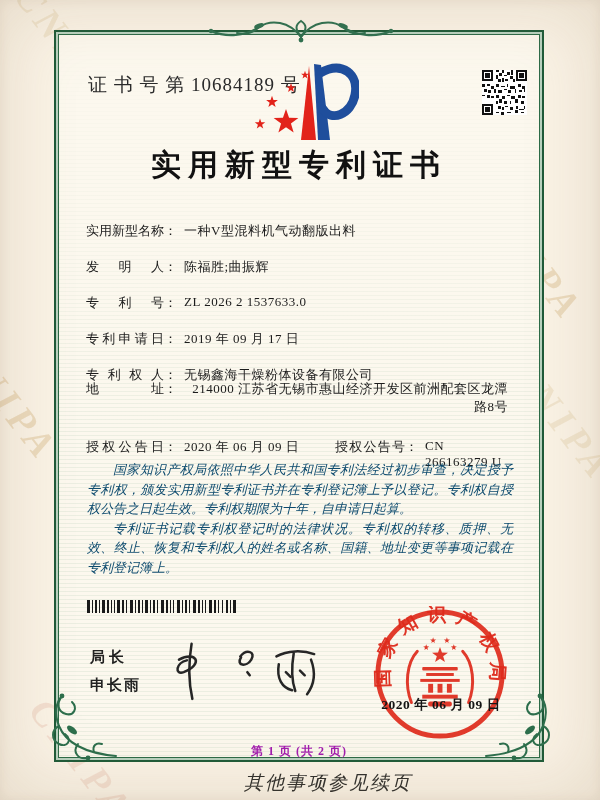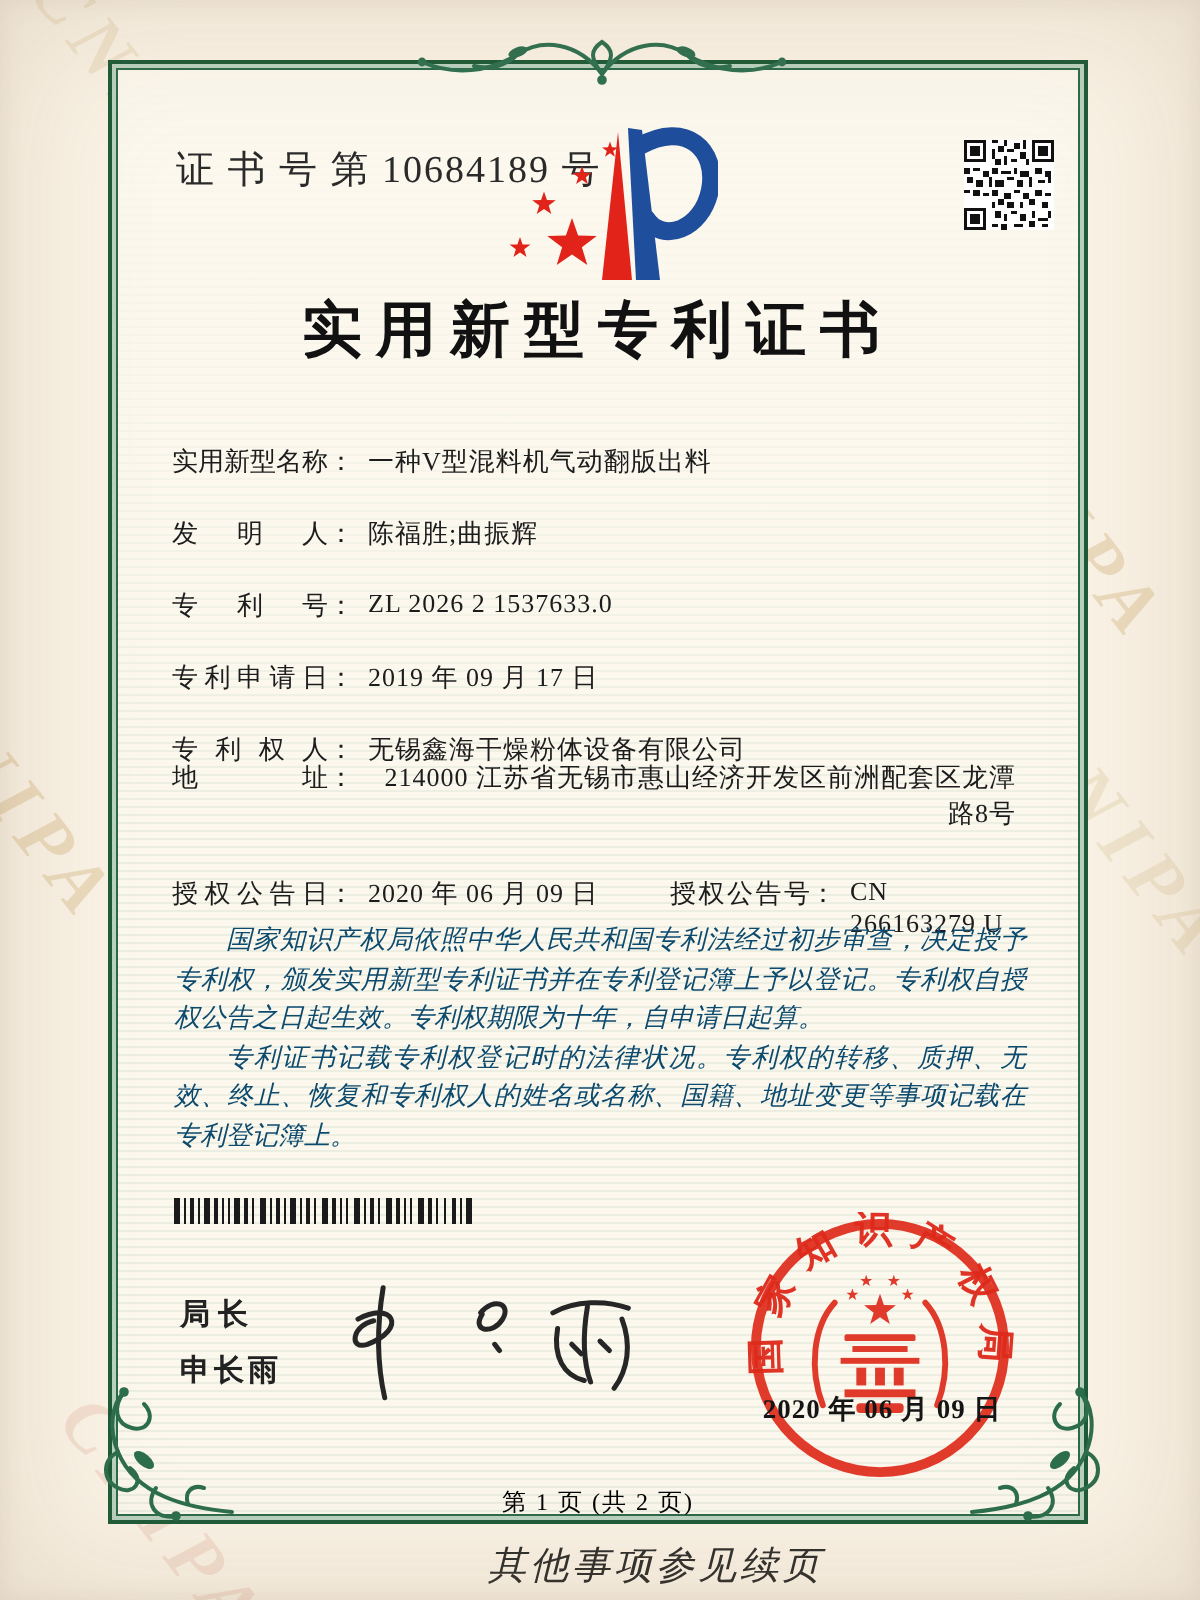--- a/index.html
+++ b/index.html
@@ -48,21 +48,21 @@
   .barcode{position:absolute;left:31px;top:567px;}
   .issuer-title{position:absolute;left:34px;top:616px;font-size:15px;font-weight:bold;color:#222;
     letter-spacing:4px;font-family:"Liberation Sans","DejaVu Sans",sans-serif;}
   .issuer-name{position:absolute;left:34px;top:644px;font-size:15px;font-weight:bold;color:#222;
     letter-spacing:2px;font-family:"Liberation Sans","DejaVu Sans",sans-serif;}
   .signature{position:absolute;left:112px;top:598px;}
   .seal{position:absolute;left:316px;top:574px;width:136px;height:136px;}
   .seal-date{position:absolute;left:310px;top:664px;width:150px;text-align:center;
     font-size:13.5px;font-weight:bold;color:#151515;letter-spacing:.5px;z-index:5;}
   .page-info{position:absolute;left:0;top:711px;width:100%;text-align:center;
-    font-size:12px;color:#000000;letter-spacing:1px;}
+    font-size:12px;color:#a21caf;letter-spacing:1px;font-weight:bold;}
   .footer-note{position:absolute;left:0;top:770px;width:100%;text-align:center;z-index:3;
     font-size:19px;font-style:italic;color:#2e2e2c;letter-spacing:2px;padding-left:28px;}
 </style>
 </head>
 <body>
 
 <div class="wm faint" style="left:40px;top:-25px;">CNIPA</div>
 <div class="wm" style="left:330px;top:62px;">CNIPA</div>
 <div class="wm" style="left:505px;top:190px;">CNIPA</div>
 <div class="wm" style="left:-20px;top:330px;">CNIPA</div>

